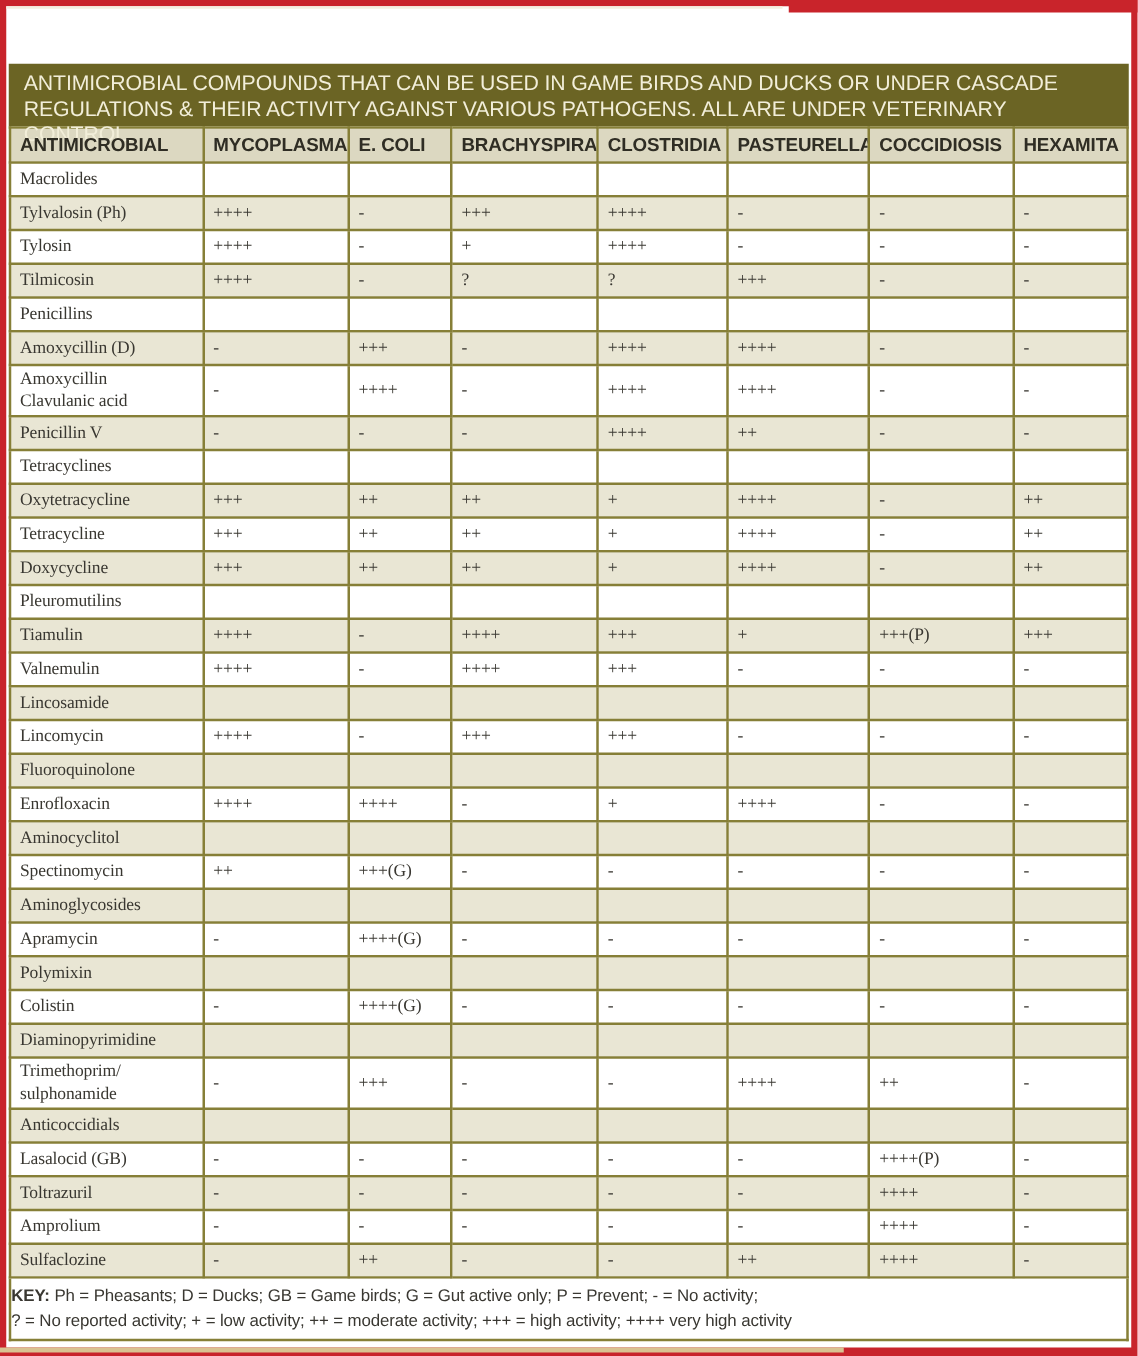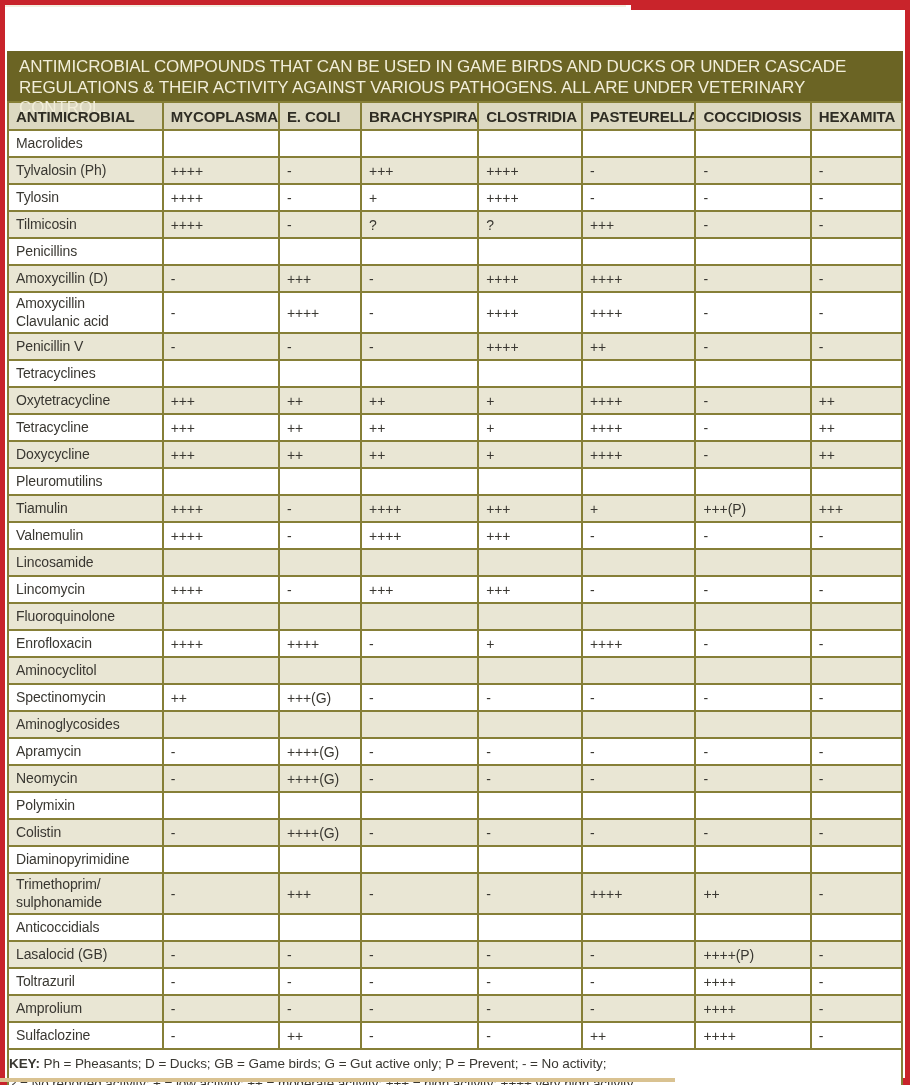--- a/index.html
+++ b/index.html
@@ -62,21 +62,21 @@
     vertical-align: middle;
     overflow: hidden;
   }
   table.grid thead th {
     background: #dcd8c1;
     color: #2f2d24;
     font-weight: bold;
     font-size: 15px;
     height: 22px;
   }
-  table.grid tbody tr { height: 27px; }
+  table.grid tbody tr { height: 27px; font-family: Liberation Serif, serif; }
   table.grid tbody tr:nth-child(odd)  td { background: #ffffff; }
   table.grid tbody tr:nth-child(even) td { background: #e9e6d4; }
   td.name { white-space: pre-line; line-height: 1.25; }
   td.val  { font-weight: normal; }
 
   .keybox {
     box-sizing: border-box;
     border: 2px solid #867f37;
     border-top: 0;
     background: #ffffff;
@@ -352,30 +352,20 @@
             <td class="name">Apramycin</td>
             <td class="val">-</td>
             <td class="val">++++(G)</td>
             <td class="val">-</td>
             <td class="val">-</td>
             <td class="val">-</td>
             <td class="val">-</td>
             <td class="val">-</td>
           </tr>
           <tr>
-            <td class="name">Neomycin</td>
-            <td class="val">-</td>
-            <td class="val">++++(G)</td>
-            <td class="val">-</td>
-            <td class="val">-</td>
-            <td class="val">-</td>
-            <td class="val">-</td>
-            <td class="val">-</td>
-          </tr>
-          <tr>
             <td class="name">Polymixin</td>
             <td class="val"></td>
             <td class="val"></td>
             <td class="val"></td>
             <td class="val"></td>
             <td class="val"></td>
             <td class="val"></td>
             <td class="val"></td>
           </tr>
           <tr>

